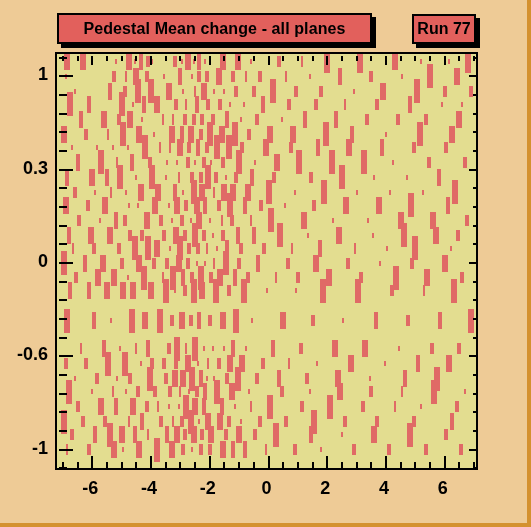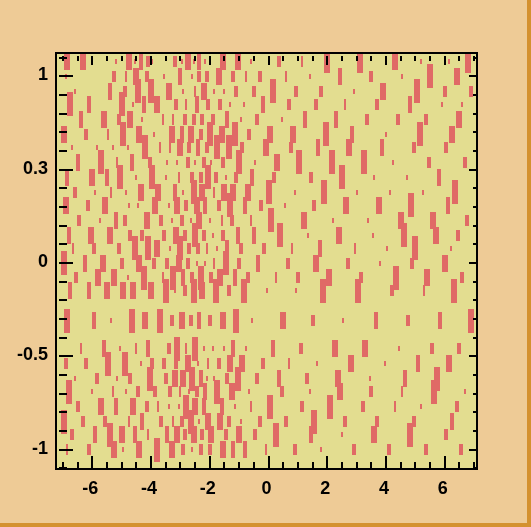--- a/index.html
+++ b/index.html
@@ -112,21 +112,27 @@
     top: 0;
     width: 531px;
     height: 527px;
   }
 </style>
 </head>
 <body>
 
 <div id="root-canvas">
 
-
+  <div class="pave" id="title-box">
+    <span>Pedestal Mean change - all planes</span>
+  </div>
+
+  <div class="pave" id="run-box">
+    <span>Run 77</span>
+  </div>
 
   <div id="plot-frame">
     <div id="marker-layer">
         <div class="marker" style="left: 7.28125px; top: -1.03571px; width: 6px; height: 17px;"></div>
         <div class="marker" style="left: 23.4375px; top: -1.03571px; width: 6px; height: 17px;"></div>
         <div class="marker" style="left: 57.75px; top: 4.96429px; width: 2px; height: 5px;"></div>
         <div class="marker" style="left: 68.9688px; top: -1.03571px; width: 6px; height: 17px;"></div>
         <div class="marker" style="left: 76.8438px; top: 4.96429px; width: 2px; height: 5px;"></div>
         <div class="marker" style="left: 81.7188px; top: -1.03571px; width: 4px; height: 17px;"></div>
         <div class="marker" style="left: 89.0625px; top: 1.96429px; width: 4px; height: 11px;"></div>
@@ -777,21 +783,21 @@
         <div class="tick tick-y" style="left: 416px; top: 40.0536px; width: 5px; height: 2px;"></div>
         <div class="tick tick-y" style="left: 2px; top: 21.3929px; width: 14px; height: 2px;"></div>
         <div class="tick tick-y" style="left: 412px; top: 21.3929px; width: 9px; height: 2px;"></div>
         <div class="tick tick-y" style="left: 2px; top: 2.73214px; width: 8px; height: 2px;"></div>
         <div class="tick tick-y" style="left: 416px; top: 2.73214px; width: 5px; height: 2px;"></div>
       </div>
   </div>
 
   <div id="y-label-layer">
       <div class="axis-label label-y" style="top: 447.607px;">-1</div>
-      <div class="axis-label label-y" style="top: 354.304px;">-0.5</div>
+      <div class="axis-label label-y" style="top: 354.304px;">-0.6</div>
       <div class="axis-label label-y" style="top: 261px;">0</div>
       <div class="axis-label label-y" style="top: 167.696px;">0.3</div>
       <div class="axis-label label-y" style="top: 74.3929px;">1</div>
     </div>
   <div id="x-label-layer">
       <div class="axis-label label-x" style="left: 90.25px; top: 478px;">-6</div>
       <div class="axis-label label-x" style="left: 149px; top: 478px;">-4</div>
       <div class="axis-label label-x" style="left: 207.75px; top: 478px;">-2</div>
       <div class="axis-label label-x" style="left: 266.5px; top: 478px;">0</div>
       <div class="axis-label label-x" style="left: 325.25px; top: 478px;">2</div>

